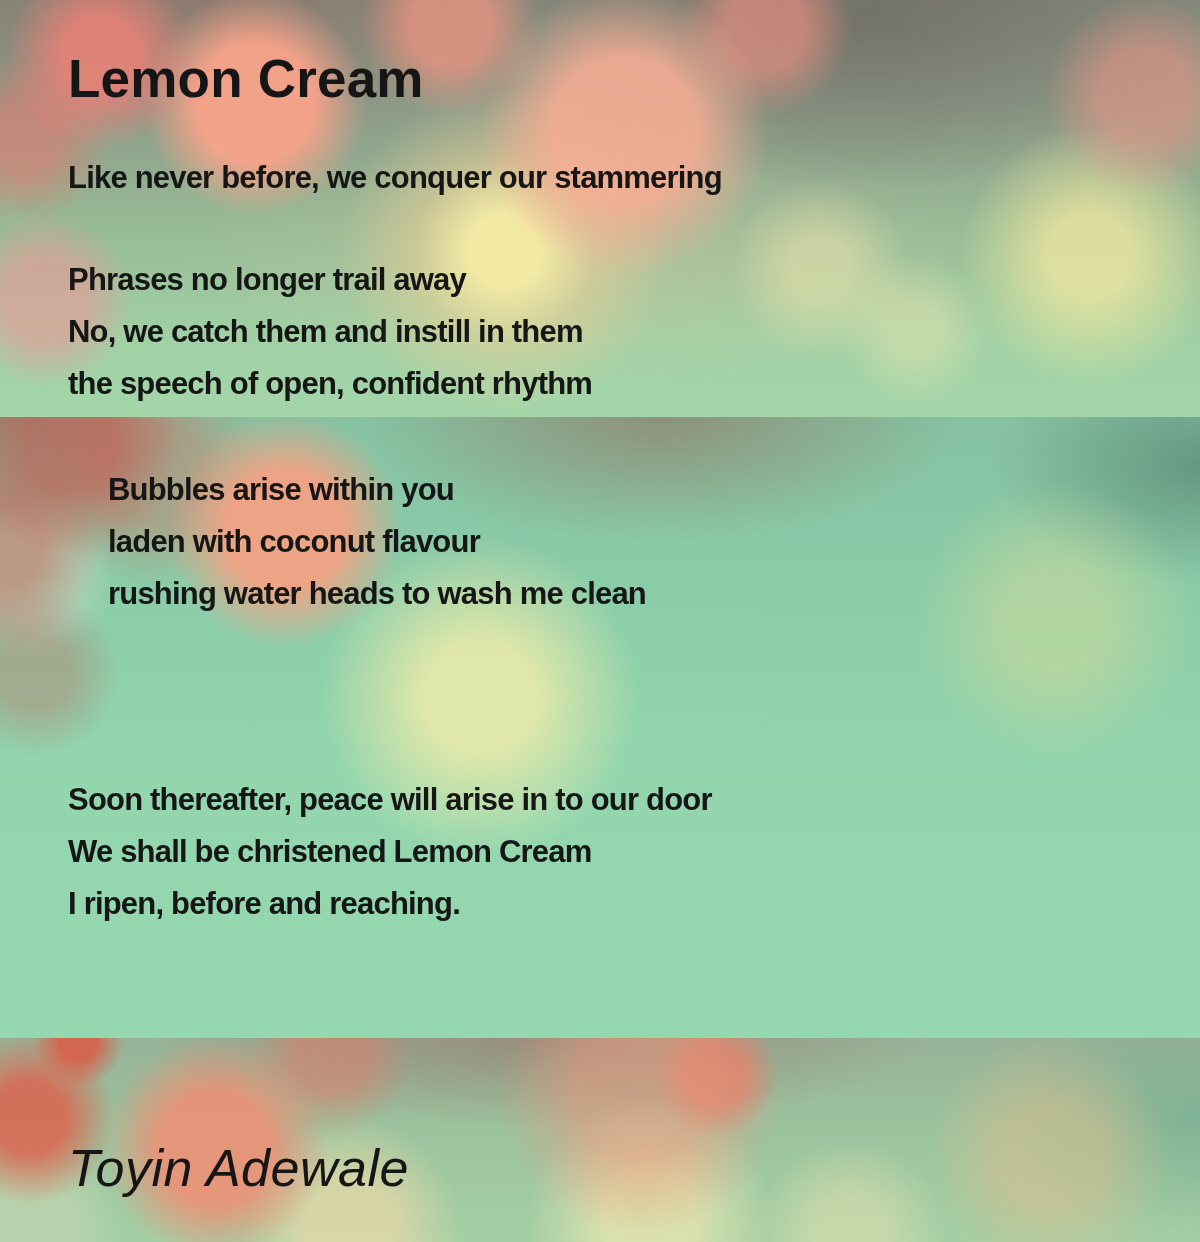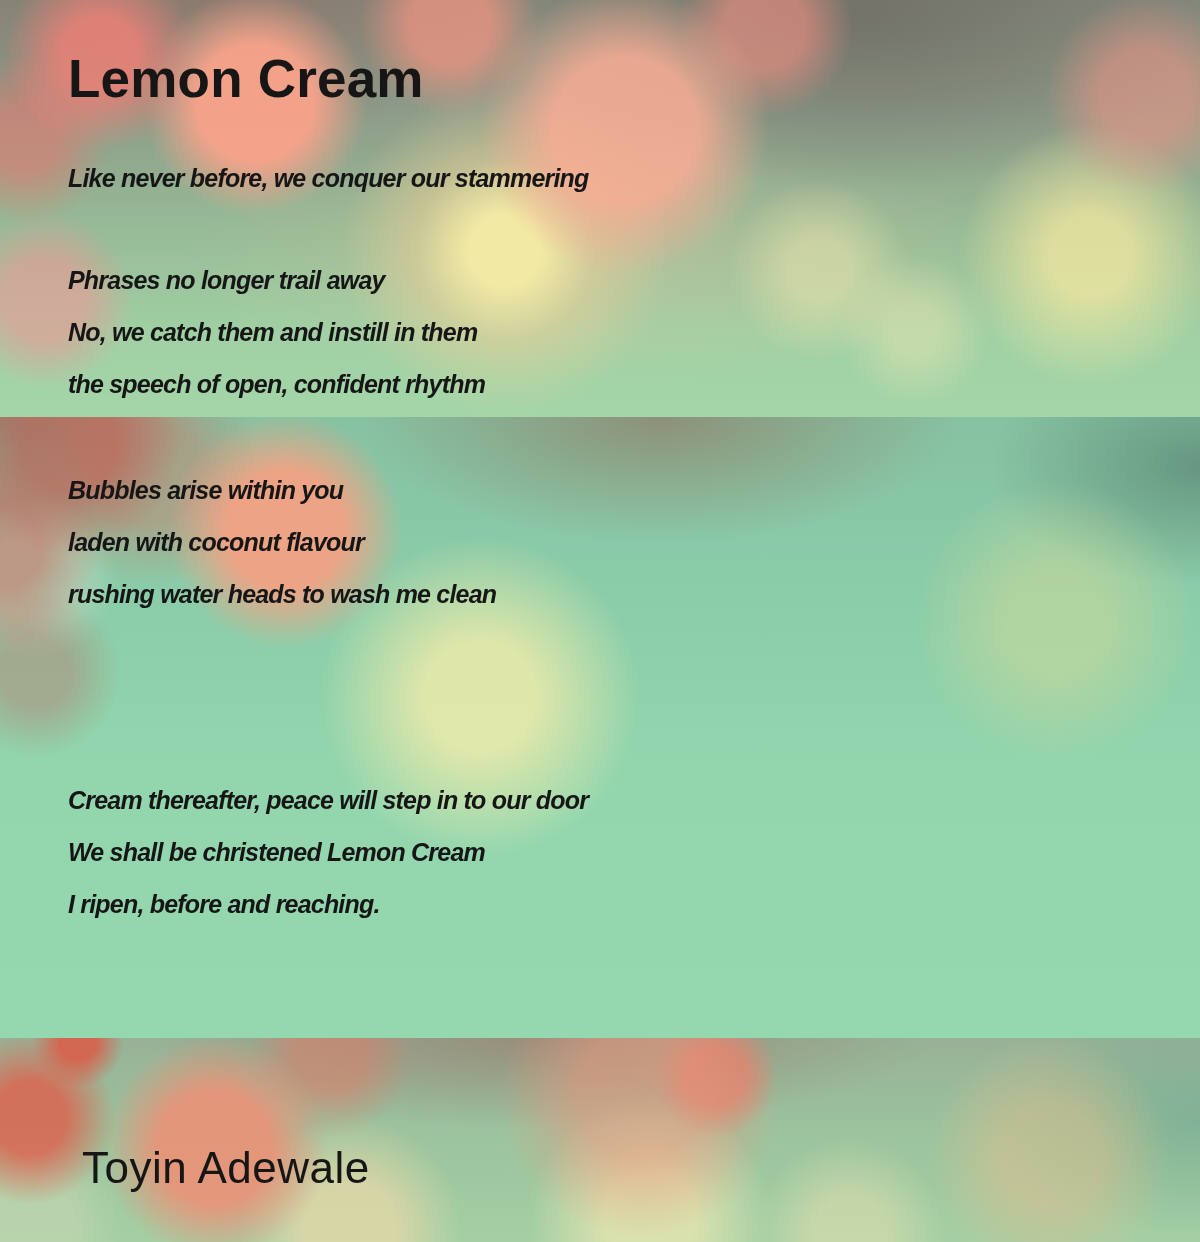--- a/index.html
+++ b/index.html
@@ -89,38 +89,38 @@
     margin: 0;
     font-size: 53px;
     line-height: 52px;
     font-weight: bold;
     letter-spacing: 0.2px;
     color: var(--text, #161616);
   }
   .stanza {
     position: absolute;
     left: 68px;
-    font-size: 25px;
+    font-size: 31px;
     line-height: 52px;
     font-weight: bold;
     letter-spacing: -0.8px;
     color: var(--text, #161616);
     white-space: nowrap;
-    font-style: italic;
   }
   .stanza-1 { top: 152px; }
   .stanza-2 { top: 254px; }
-  .stanza-3 { top: 464px; }
+  .stanza-3 { top: 464px; margin-left: 40px; }
   .stanza-4 { top: 774px; }
   .author {
     position: absolute;
-    left: 82px;
+    left: 68px;
     top: 1142px;
-    font-size: 44px;
+    font-size: 52px;
     line-height: 52px;
+    font-style: italic;
     font-weight: normal;
     letter-spacing: 0.5px;
     color: var(--text, #1b1b1b);
   }
 </style>
 </head>
 <body>
 
 <div class="canvas">
 
@@ -140,20 +140,20 @@
       <div>the speech of open, confident rhythm</div>
     </div>
 
   <div class="stanza stanza-3">
       <div>Bubbles arise within you</div>
       <div>laden with coconut flavour</div>
       <div>rushing water heads to wash me clean</div>
     </div>
 
   <div class="stanza stanza-4">
-      <div>Cream thereafter, peace will step in to our door</div>
+      <div>Soon thereafter, peace will arise in to our door</div>
       <div>We shall be christened Lemon Cream</div>
       <div>I ripen, before and reaching.</div>
     </div>
 
   <div class="author">Toyin Adewale</div>
 
 </div>
 
 </body></html>

